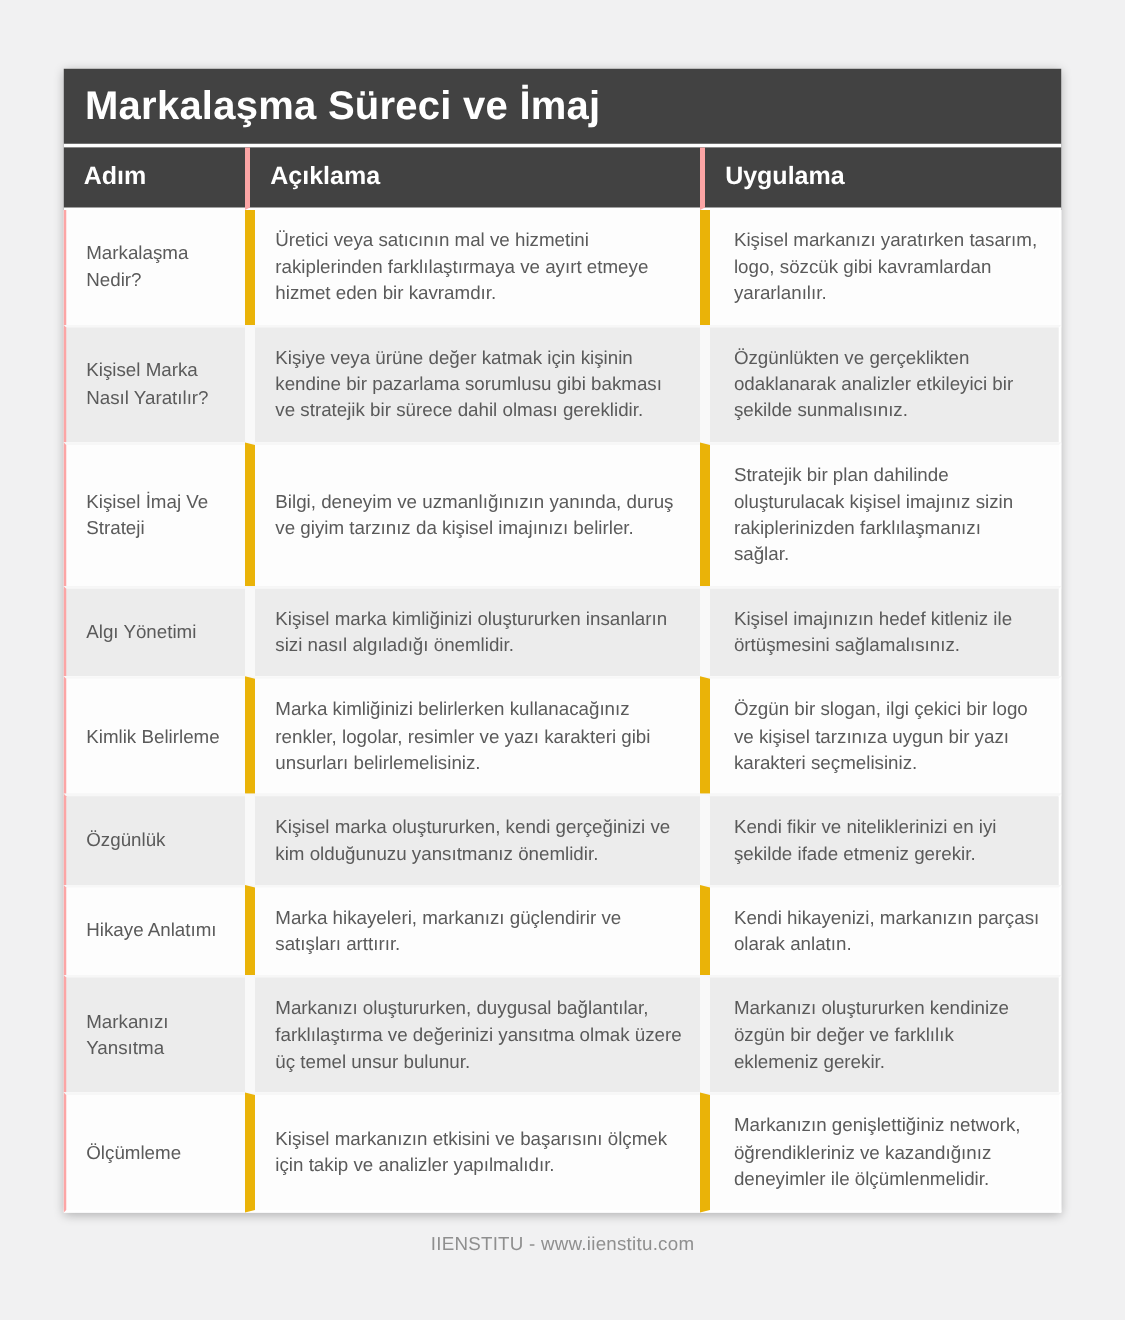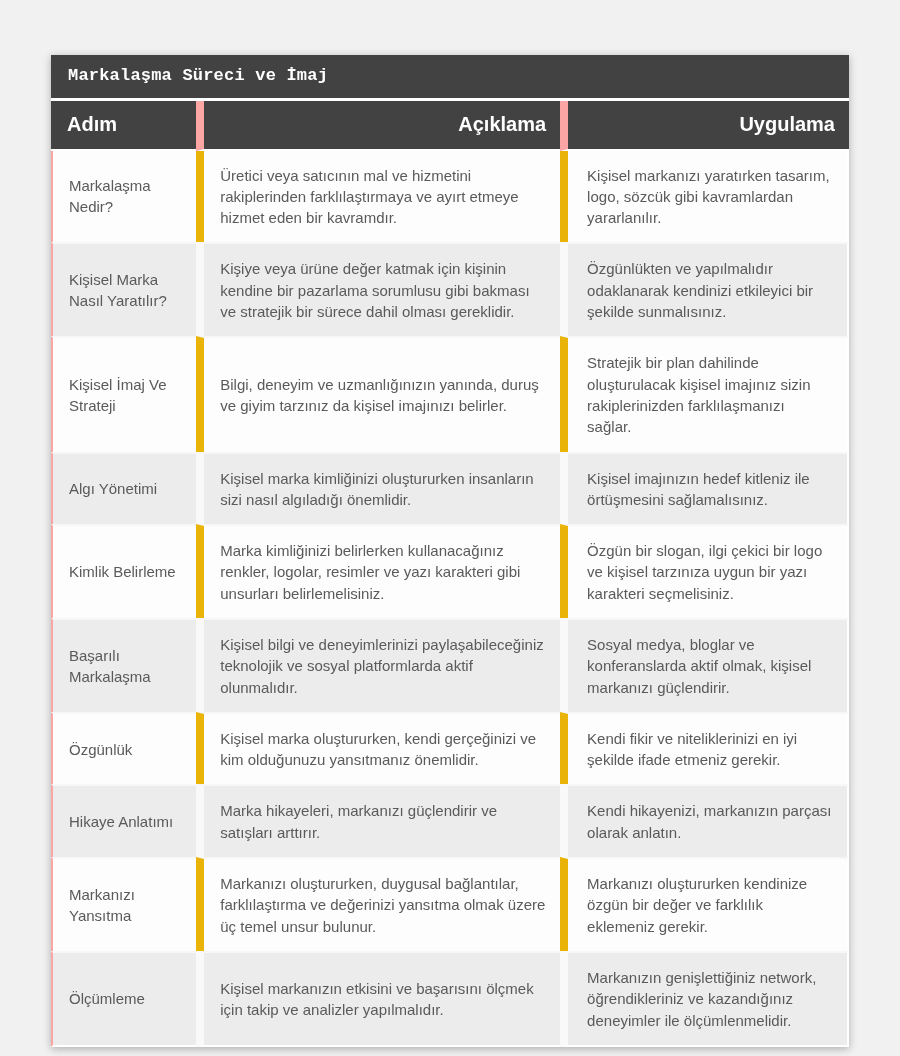--- a/index.html
+++ b/index.html
@@ -21,45 +21,44 @@
     background: #ffffff;
     box-shadow: 0 2px 8px rgba(0,0,0,0.28);
   }
   .title-bar {
     background: #424242;
     color: #ffffff;
     padding: 11px 17px 12px 17px;
     border-bottom: 3px solid #ffffff;
   }
   .title-bar h1 {
-    font-size: 17px;
+    font-size: 32px;
     font-weight: bold;
     letter-spacing: 0.2px;
     line-height: 1.15;
-    font-family: Liberation Mono, monospace;
   }
   table {
     width: 100%;
     border-collapse: separate;
     border-spacing: 0;
     table-layout: fixed;
   }
   col.c1 { width: 18.2%; }
   col.c2 { width: 45.6%; }
   col.c3 { width: 36.2%; }
   thead th {
     background: #424242;
     color: #ffffff;
     font-size: 20px;
     font-weight: bold;
     text-align: left;
     padding: 12px 14px 13px 16px;
     border-bottom: 2px solid #ffffff;
   }
-  thead th + th { border-left: 8px solid #fca5a5; text-align: right; }
+  thead th + th { border-left: 4px solid #fca5a5; }
   tbody td {
     font-size: 15px;
     color: #5a5a5a;
     line-height: 1.42;
     padding: 14px 14px 14px 16px;
     vertical-align: middle;
     background: #fdfdfd;
   }
   tbody tr:nth-child(even) td { background: #ececec; }
   tbody tr + tr td { border-top: 2px solid #f7f7f7; }
@@ -99,41 +98,36 @@
       </thead>
       <tbody id="table-body">
           <tr>
             <td>Markalaşma Nedir?</td>
             <td>Üretici veya satıcının mal ve hizmetini rakiplerinden farklılaştırmaya ve ayırt etmeye hizmet eden bir kavramdır.</td>
             <td>Kişisel markanızı yaratırken tasarım, logo, sözcük gibi kavramlardan yararlanılır.</td>
           </tr>
           <tr>
             <td>Kişisel Marka Nasıl Yaratılır?</td>
             <td>Kişiye veya ürüne değer katmak için kişinin kendine bir pazarlama sorumlusu gibi bakması ve stratejik bir sürece dahil olması gereklidir.</td>
-            <td>Özgünlükten ve yapılmalıdır odaklanarak kendinizi etkileyici bir şekilde sunmalısınız.</td>
+            <td>Özgünlükten ve gerçeklikten odaklanarak analizler etkileyici bir şekilde sunmalısınız.</td>
           </tr>
           <tr>
             <td>Kişisel İmaj Ve Strateji</td>
             <td>Bilgi, deneyim ve uzmanlığınızın yanında, duruş ve giyim tarzınız da kişisel imajınızı belirler.</td>
             <td>Stratejik bir plan dahilinde oluşturulacak kişisel imajınız sizin rakiplerinizden farklılaşmanızı sağlar.</td>
           </tr>
           <tr>
             <td>Algı Yönetimi</td>
             <td>Kişisel marka kimliğinizi oluştururken insanların sizi nasıl algıladığı önemlidir.</td>
             <td>Kişisel imajınızın hedef kitleniz ile örtüşmesini sağlamalısınız.</td>
           </tr>
           <tr>
             <td>Kimlik Belirleme</td>
             <td>Marka kimliğinizi belirlerken kullanacağınız renkler, logolar, resimler ve yazı karakteri gibi unsurları belirlemelisiniz.</td>
             <td>Özgün bir slogan, ilgi çekici bir logo ve kişisel tarzınıza uygun bir yazı karakteri seçmelisiniz.</td>
-          </tr>
-          <tr>
-            <td>Başarılı Markalaşma</td>
-            <td>Kişisel bilgi ve deneyimlerinizi paylaşabileceğiniz teknolojik ve sosyal platformlarda aktif olunmalıdır.</td>
-            <td>Sosyal medya, bloglar ve konferanslarda aktif olmak, kişisel markanızı güçlendirir.</td>
           </tr>
           <tr>
             <td>Özgünlük</td>
             <td>Kişisel marka oluştururken, kendi gerçeğinizi ve kim olduğunuzu yansıtmanız önemlidir.</td>
             <td>Kendi fikir ve niteliklerinizi en iyi şekilde ifade etmeniz gerekir.</td>
           </tr>
           <tr>
             <td>Hikaye Anlatımı</td>
             <td>Marka hikayeleri, markanızı güçlendirir ve satışları arttırır.</td>
             <td>Kendi hikayenizi, markanızın parçası olarak anlatın.</td>

